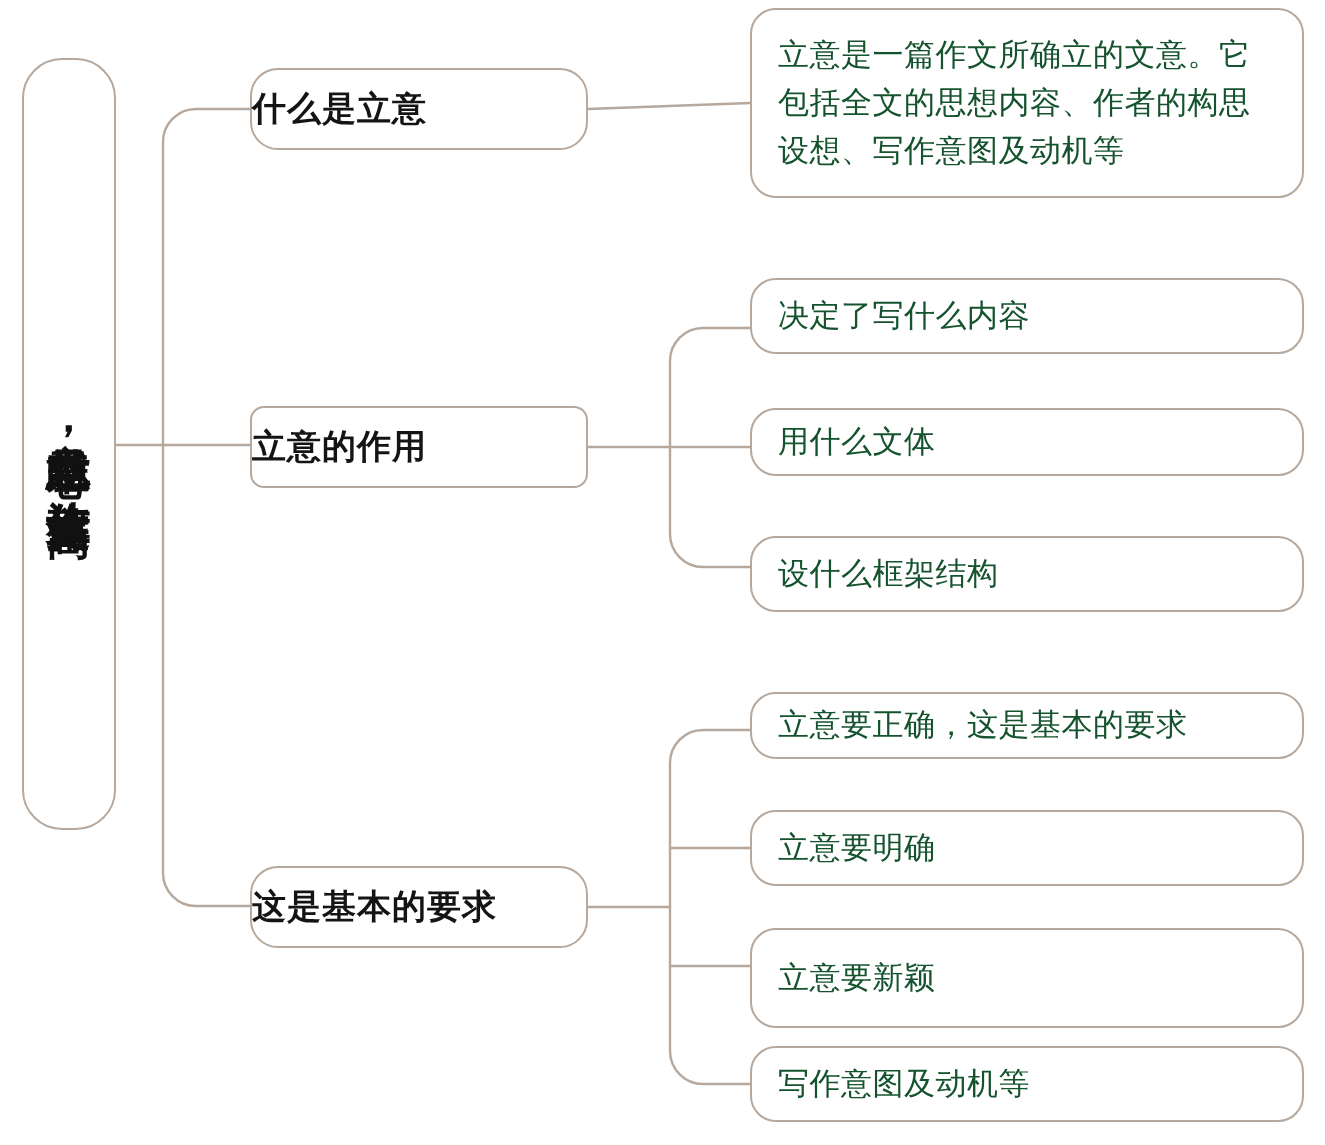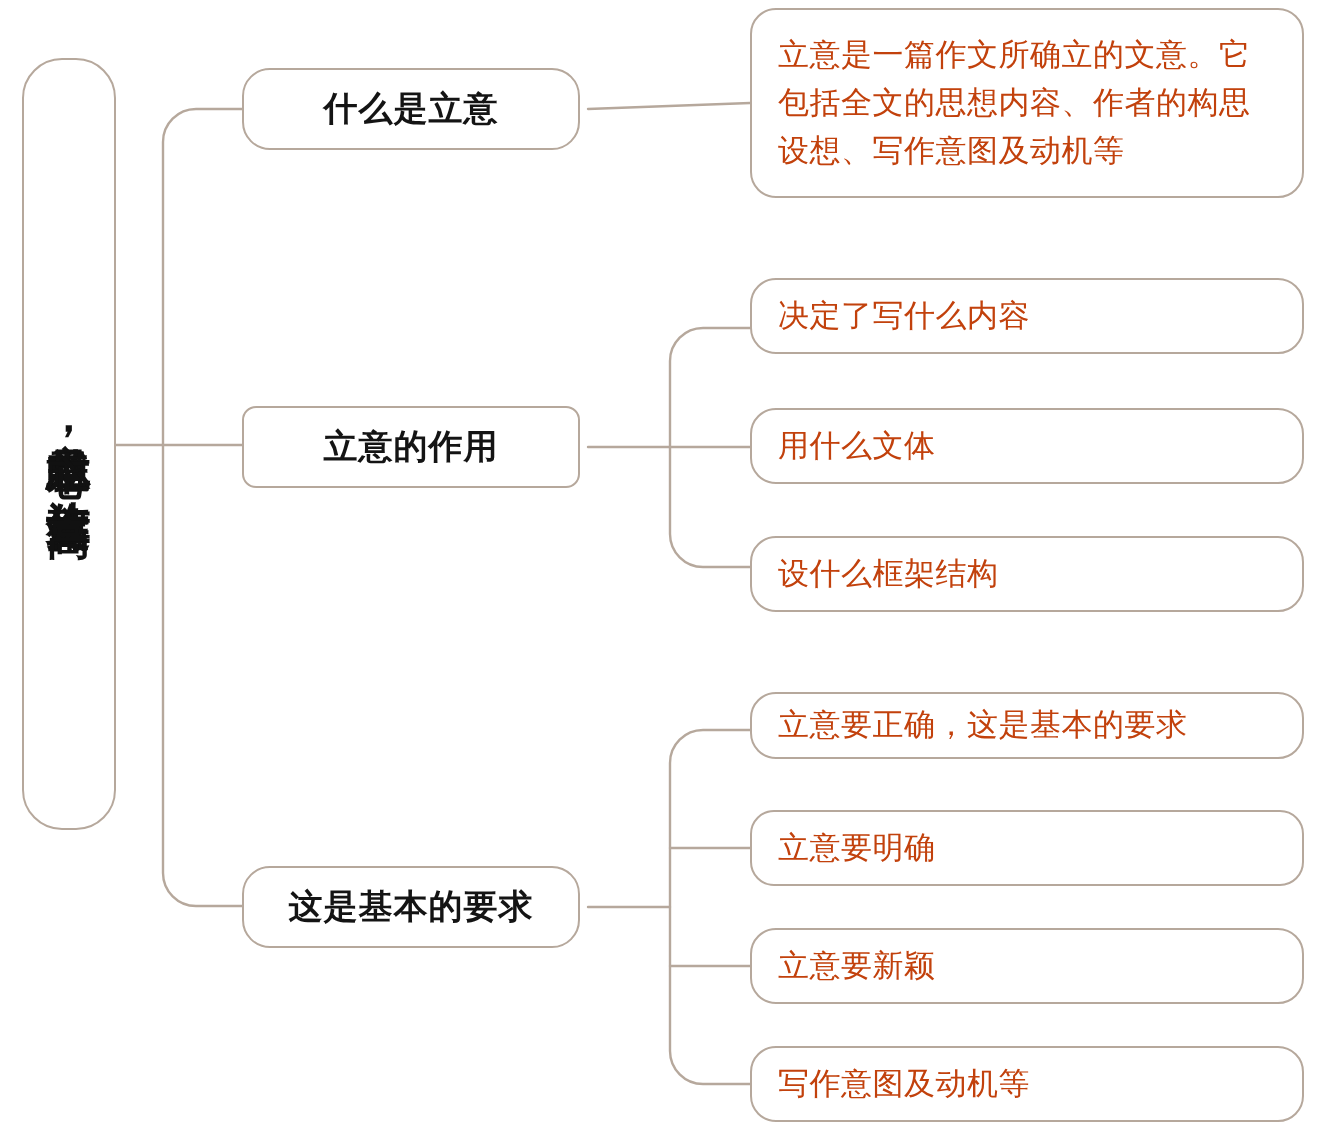--- a/index.html
+++ b/index.html
@@ -34,23 +34,23 @@
     font-size:44px;
     font-weight:700;
     color:#111111;
     letter-spacing:2px;
     line-height:1.05;
     white-space:nowrap;
   }
 
   
   .branch{
-    left:242px;width:338px;height:82px;
+    left:250px;width:338px;height:82px;
     border-radius:28px;
-    justify-content:center;
+    justify-content:flex-start;
   }
   .branch-text{
     font-size:34px;
     font-weight:700;
     color:#141414;
     letter-spacing:1px;
     white-space:nowrap;
   }
   #branch-0{top:68px;}
   #branch-1{top:406px;border-radius:14px;}
@@ -58,32 +58,32 @@
 
   
   .leaf{
     left:750px;width:554px;
     border-radius:26px;
     padding:0 26px;
   }
   .leaf-text{
     font-size:31px;
     font-weight:400;
-    color:#c2410c;
+    color:#14532d;
     line-height:1.55;
     letter-spacing:0.5px;
   }
   .leaf.tall{ align-items:center; }
   #leaf-0{top:8px;height:190px;}
   #leaf-1{top:278px;height:76px;}
-  #leaf-2{top:408px;height:76px;}
+  #leaf-2{top:408px;height:68px;}
   #leaf-3{top:536px;height:76px;text-align:center;}
   #leaf-4{top:692px;height:67px;}
-  #leaf-5{top:810px;height:76px;border-radius:24px;}
-  #leaf-6{top:928px;height:76px;}
+  #leaf-5{top:810px;height:76px;}
+  #leaf-6{top:928px;height:100px;}
   #leaf-7{top:1046px;height:76px;}
 </style>
 </head>
 <body>
 
 <div id="stage">
 
   <svg id="wires" viewBox="0 0 1325 1145" xmlns="http://www.w3.org/2000/svg">
     <g fill="none" stroke="#b6a89c" stroke-width="2.4" stroke-linecap="round">
 

